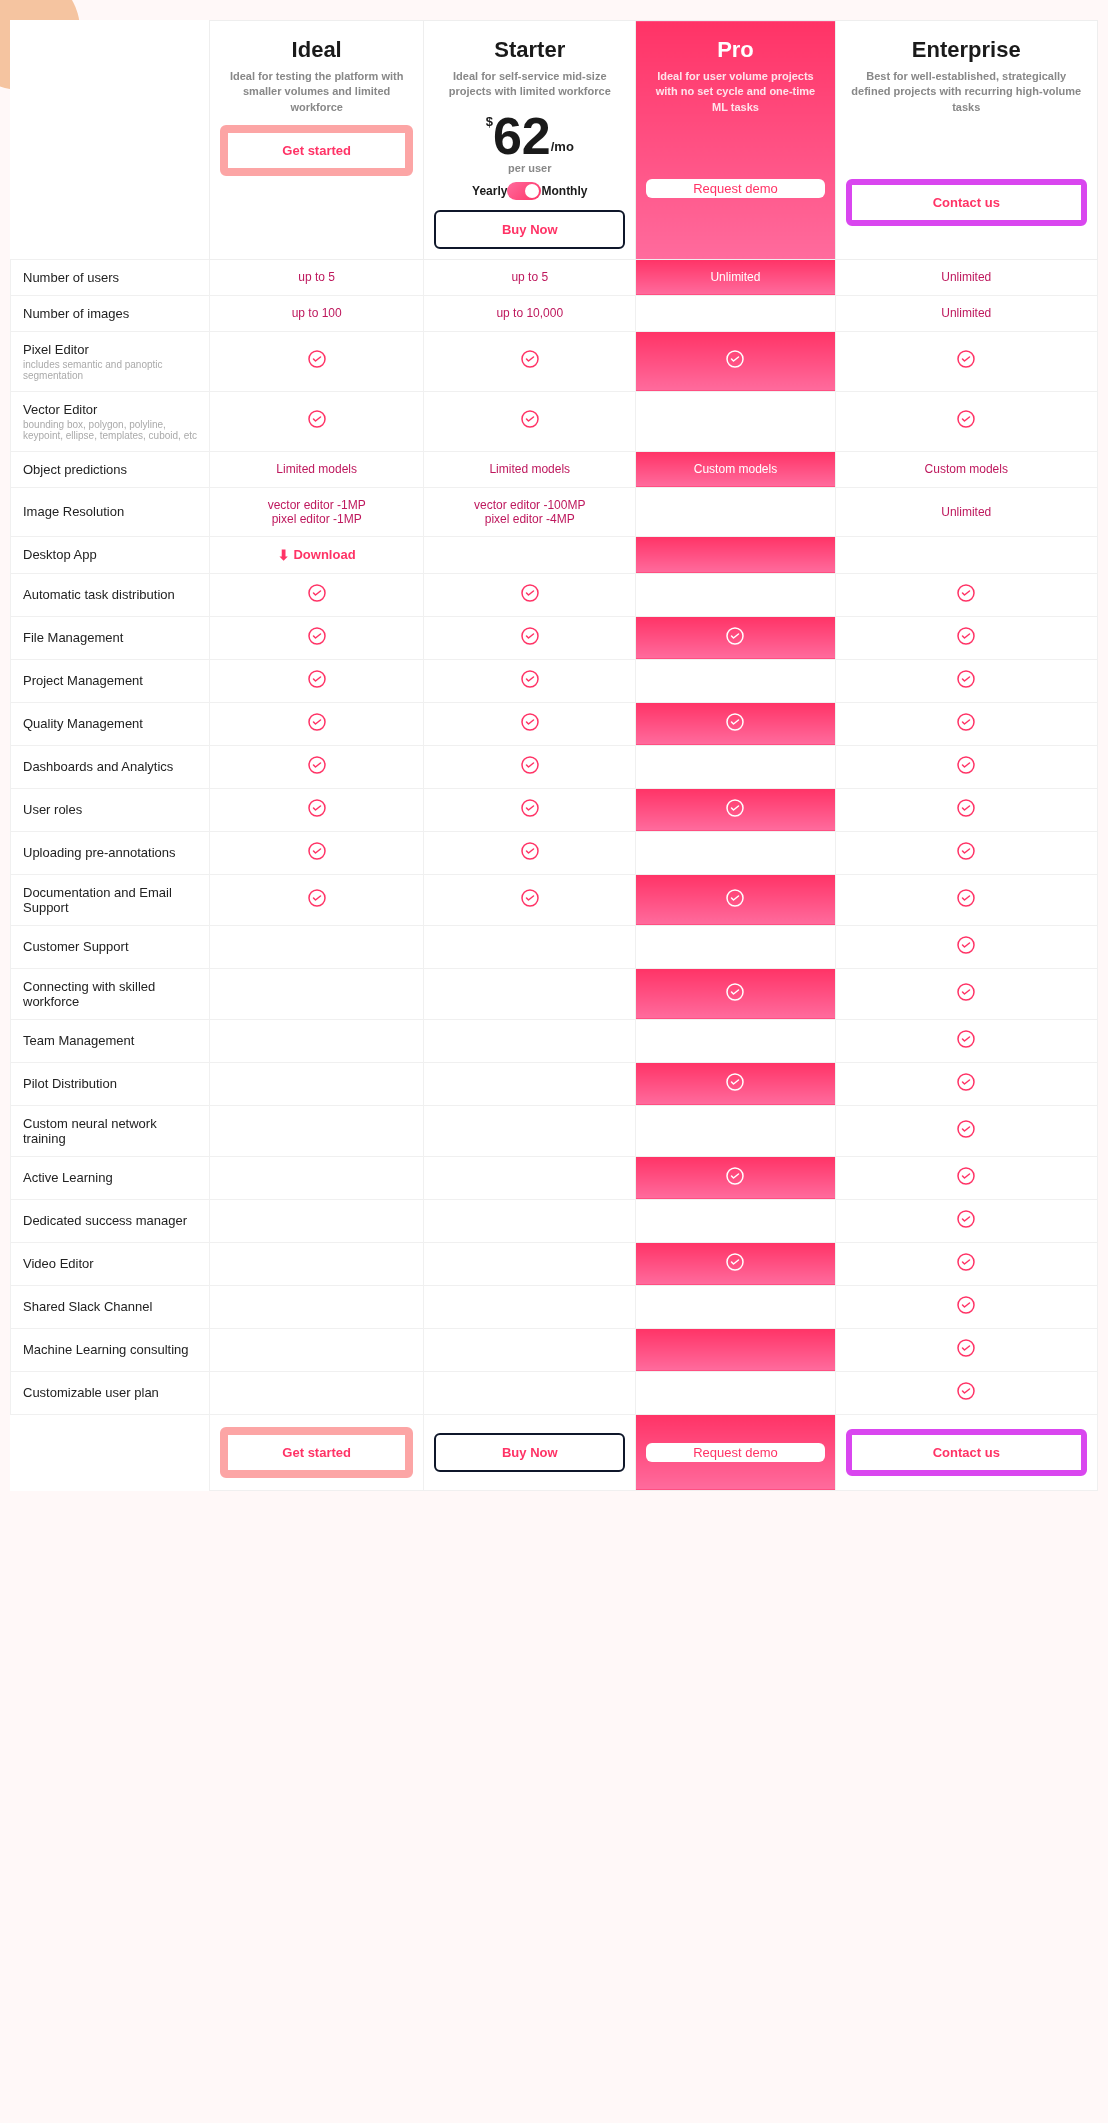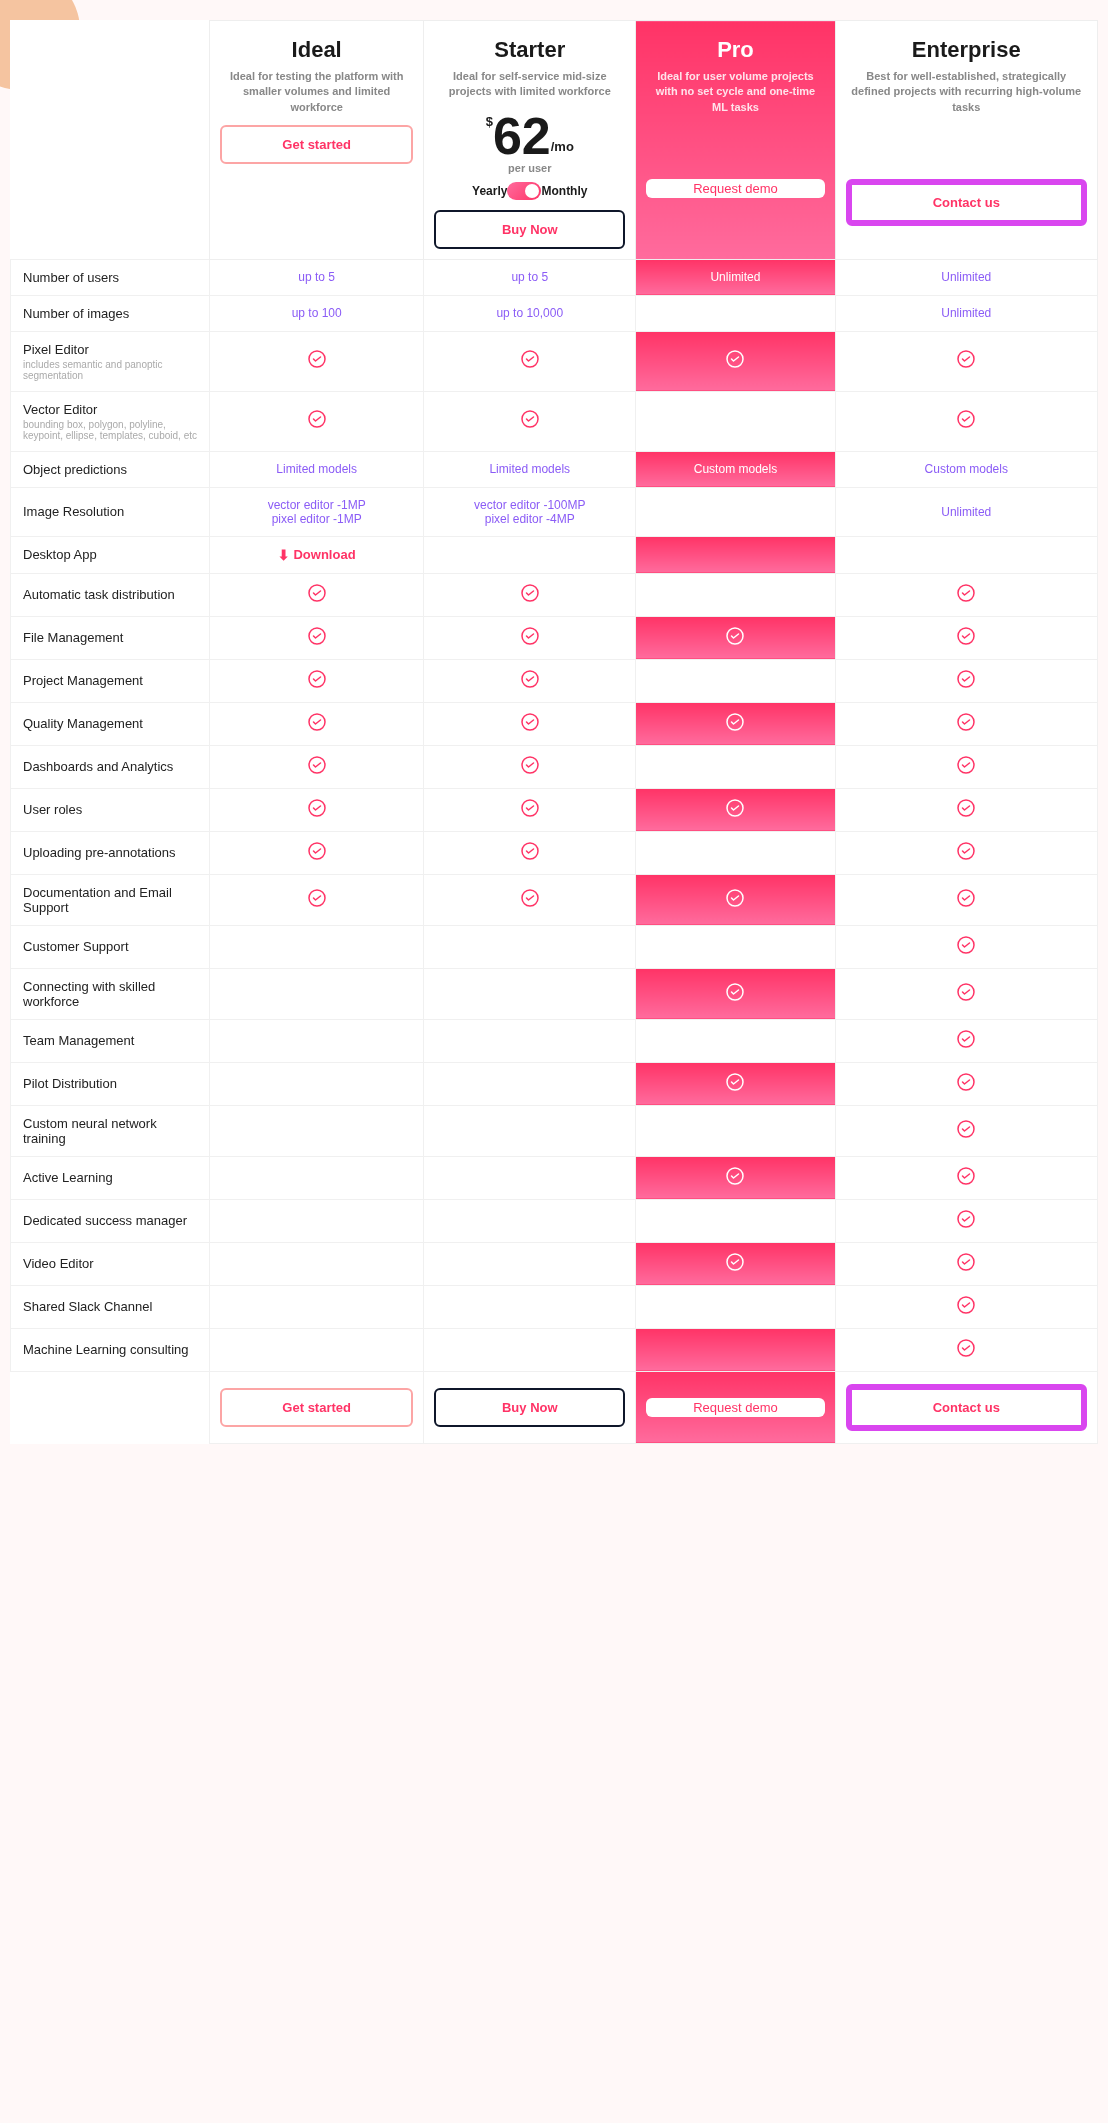--- a/index.html
+++ b/index.html
@@ -108,21 +108,21 @@
       height: 14px;
       background: white;
       border-radius: 50%;
       top: 2px;
       right: 2px;
     }
     .btn-get-started {
       display: block;
       width: 100%;
       padding: 10px 8px;
-      border: 2px solid #fca5a5;
+      border: 8px solid #fca5a5;
       border-radius: 6px;
       background: white;
       color: #ff3366;
       font-size: 13px;
       font-weight: 600;
       cursor: pointer;
       text-align: center;
     }
     .btn-buy-now {
       display: block;
@@ -203,21 +203,21 @@
     .check-icon {
       color: #ff3366;
       font-size: 16px;
     }
     .pro-check {
       color: white;
       font-size: 16px;
     }
     .cell-value {
       font-size: 12px;
-      color: #8b5cf6;
+      color: #be185d;
     }
     .pro-cell-value {
       font-size: 12px;
       color: white;
     }
     .pro-col-cell {
       background: linear-gradient(180deg, #ff3366 0%, #ff6b9d 100%);
     }
     td.pro-col-cell {
       color: white;
@@ -733,20 +733,32 @@
             <span class="feature-label">Machine Learning consulting</span>
           </td>
           <td></td>
           <td></td>
           <td class="pro-col-cell"></td>
           <td><span class="check-icon"><svg width="18" height="18" viewBox="0 0 18 18" fill="none" xmlns="http://www.w3.org/2000/svg">
                 <circle cx="9" cy="9" r="8" stroke="#ff3366" stroke-width="1.5" fill="none"></circle>
                 <path d="M5.5 9L7.5 11L12.5 7" stroke="#ff3366" stroke-width="1.5" stroke-linecap="round" stroke-linejoin="round"></path>
               </svg></span></td>
         </tr>
+        <tr class="feature-row">
+          <td>
+            <span class="feature-label">Customizable user plan</span>
+          </td>
+          <td></td>
+          <td></td>
+          <td class="pro-col-cell"></td>
+          <td><span class="check-icon"><svg width="18" height="18" viewBox="0 0 18 18" fill="none" xmlns="http://www.w3.org/2000/svg">
+                <circle cx="9" cy="9" r="8" stroke="#ff3366" stroke-width="1.5" fill="none"></circle>
+                <path d="M5.5 9L7.5 11L12.5 7" stroke="#ff3366" stroke-width="1.5" stroke-linecap="round" stroke-linejoin="round"></path>
+              </svg></span></td>
+        </tr>
       </tbody>
     <tfoot id="pricing-tfoot">
       <tr class="bottom-cta-row">
         <td class="empty-cell"></td>
         <td>
           <button class="btn-get-started">Get started</button>
         </td>
         <td>
           <button class="btn-buy-now">Buy Now</button>
         </td>

